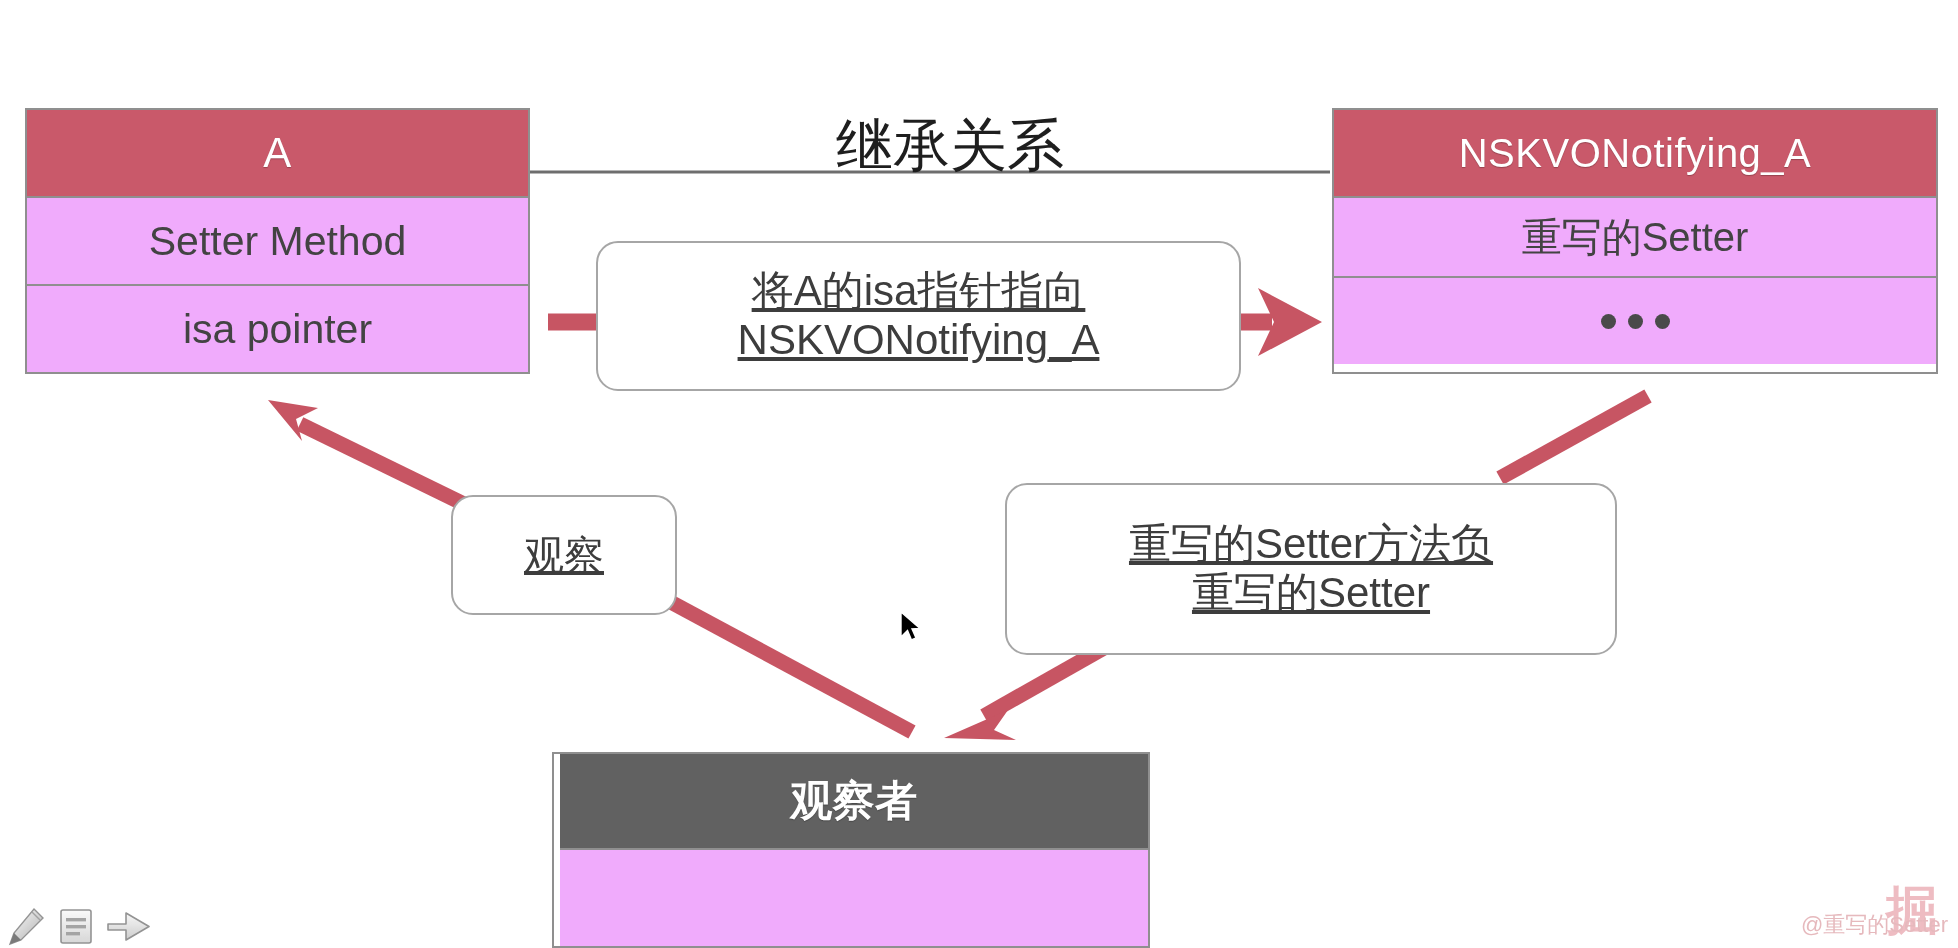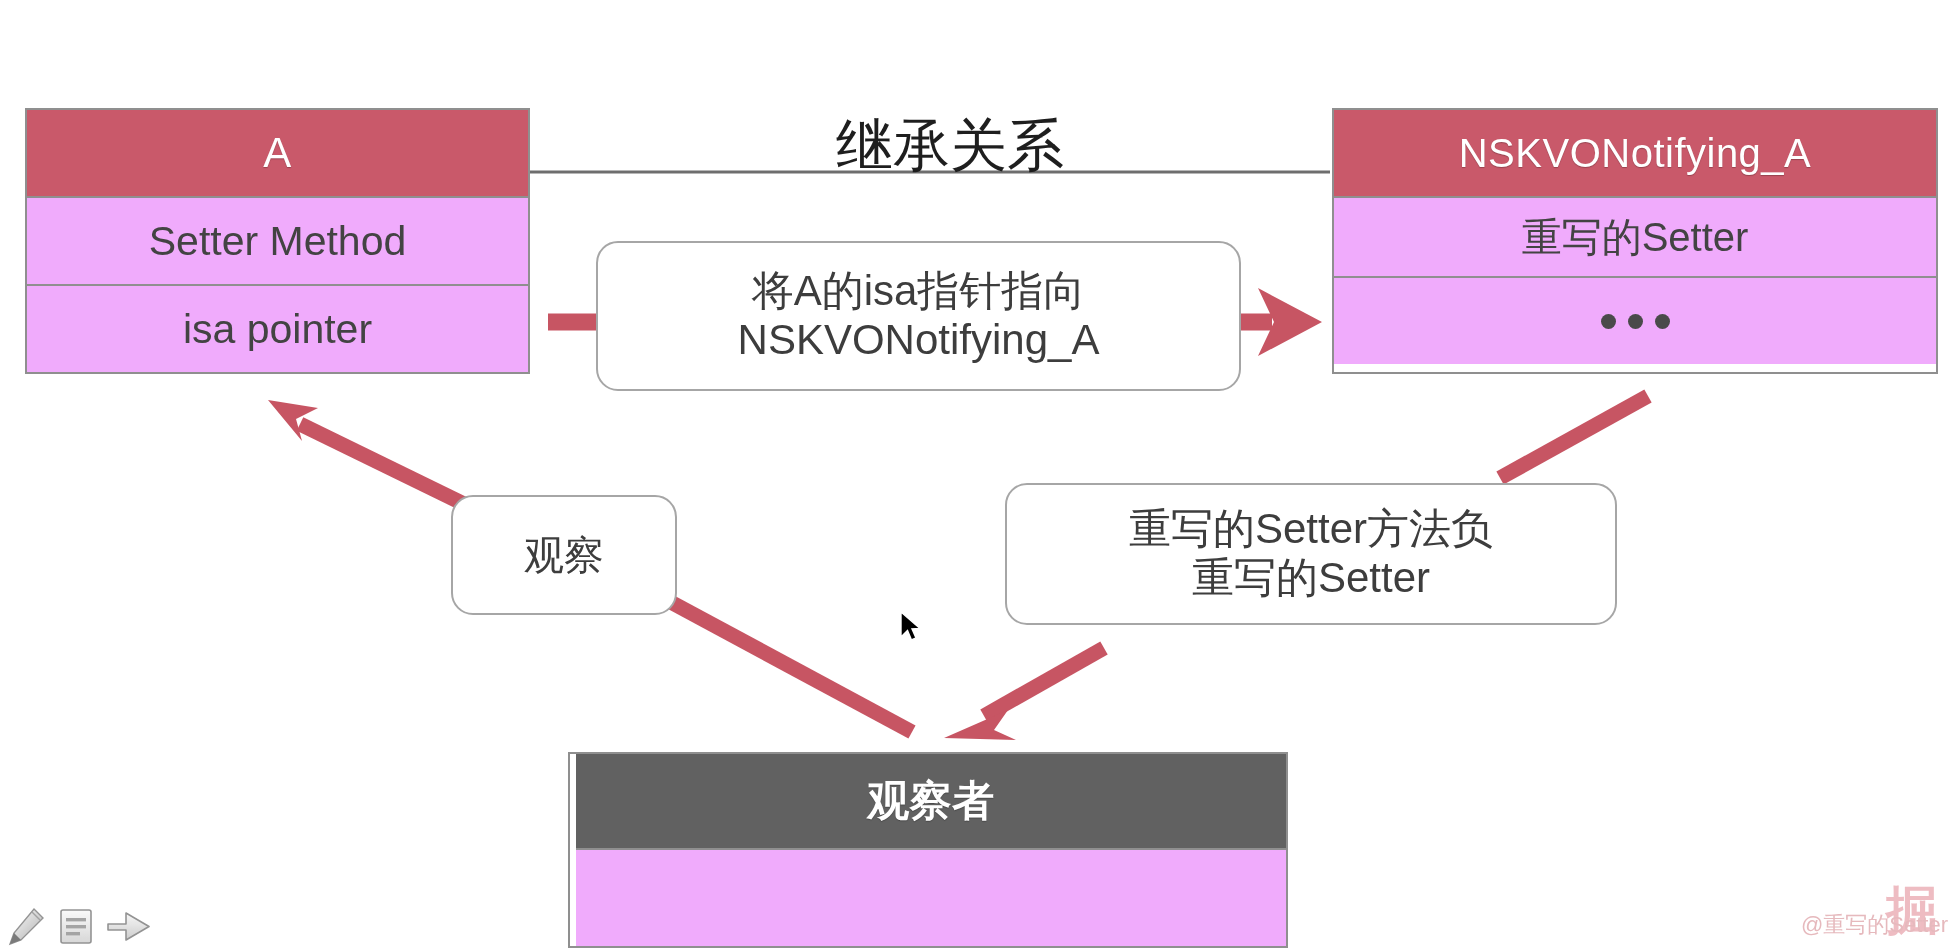--- a/index.html
+++ b/index.html
@@ -79,41 +79,42 @@
     align-items: center;
   }
   .ellipsis-dots i {
     display: block;
     width: 15px; height: 15px;
     border-radius: 50%;
     background: #4a4a4a;
   }
 
   
-  #box-observer { left: 568px; top: 752px; width: 720px; height: 196px; padding-left: 6px; }
+  #box-observer { left: 552px; top: 752px; width: 598px; height: 196px; padding-left: 6px; }
   #box-observer .box-header { height: 96px; font-size: 42px; font-weight: 700; }
   #box-observer .box-row { height: 96px; }
 
   
   .callout {
     position: absolute;
     box-sizing: border-box;
     border: 2px solid #a6a6a6;
     border-radius: 22px;
     background: #ffffff;
     display: flex;
     align-items: center;
     justify-content: center;
     text-align: center;
     color: #3d3d3d;
     line-height: 1.16;
+    text-decoration: underline;
   }
   #callout-isa  { left: 596px;  top: 241px; width: 645px; height: 150px; font-size: 42px; }
   #callout-watch{ left: 451px;  top: 495px; width: 226px; height: 120px; font-size: 40px; }
-  #callout-setter{left: 1005px; top: 483px; width: 612px; height: 142px; font-size: 42px; }
+  #callout-setter{left: 1005px; top: 483px; width: 612px; height: 172px; font-size: 42px; }
 
   
   #inherit-label {
     position: absolute;
     left: 820px;
     top: 108px;
     width: 260px;
     text-align: center;
     font-size: 57px;
     color: #1e1e1e;

